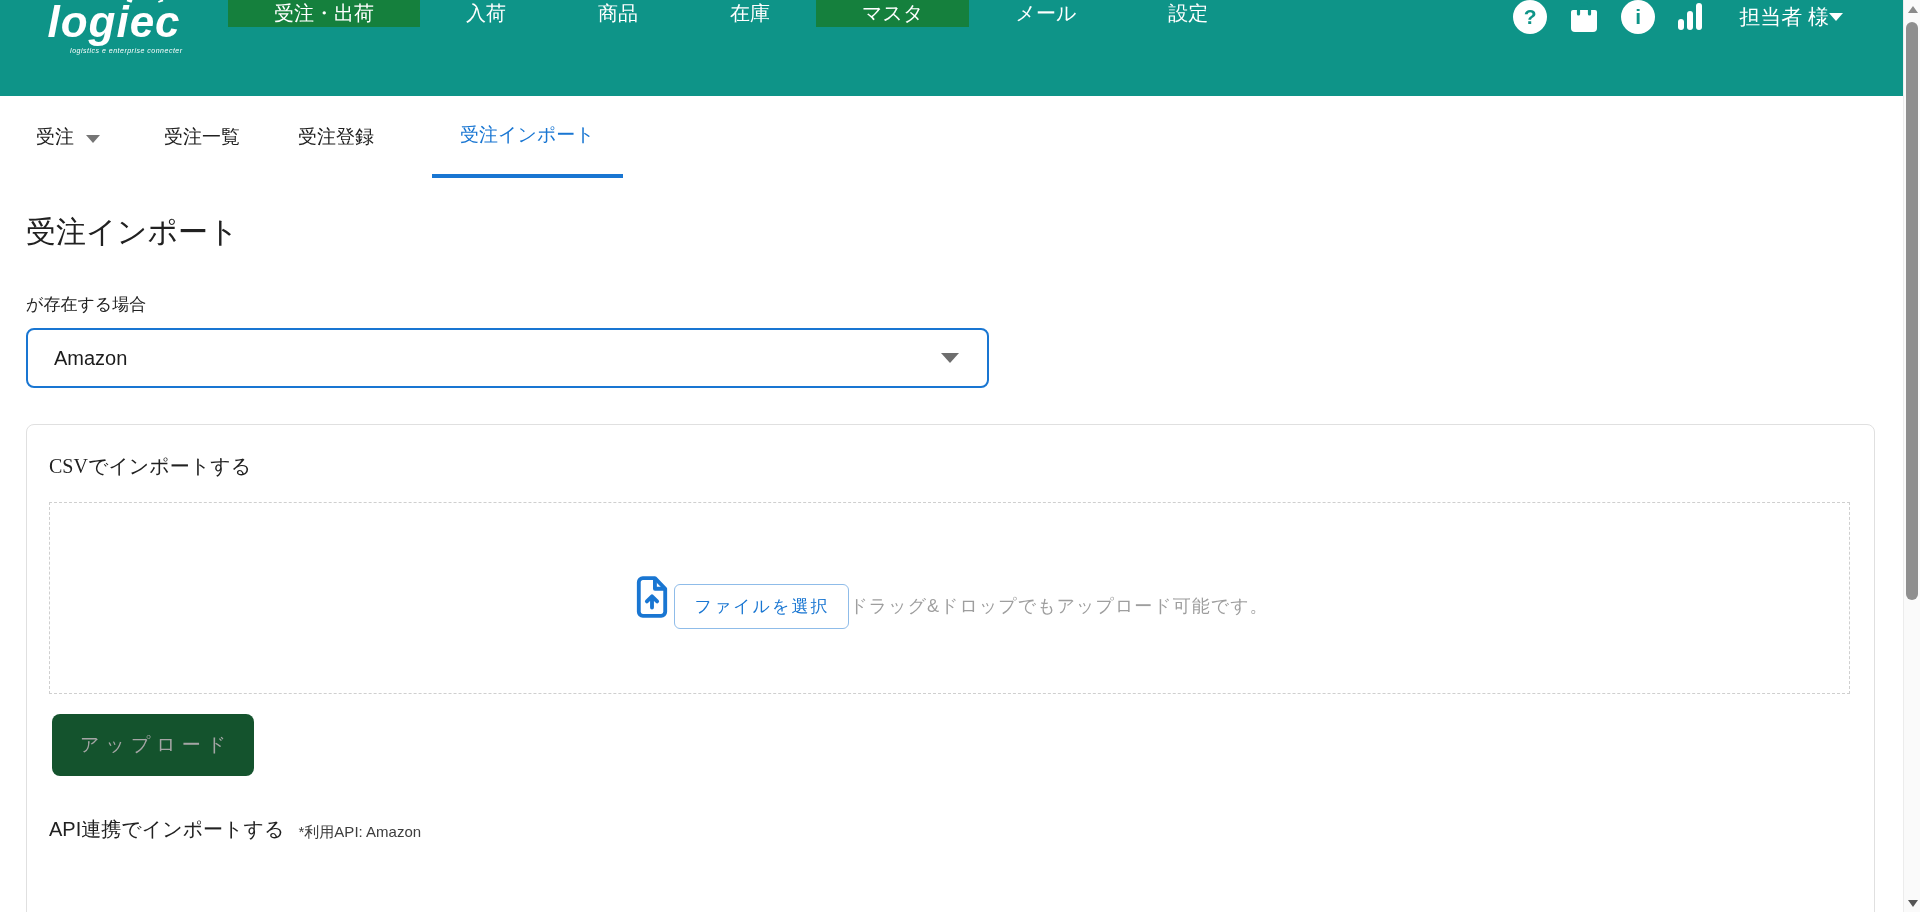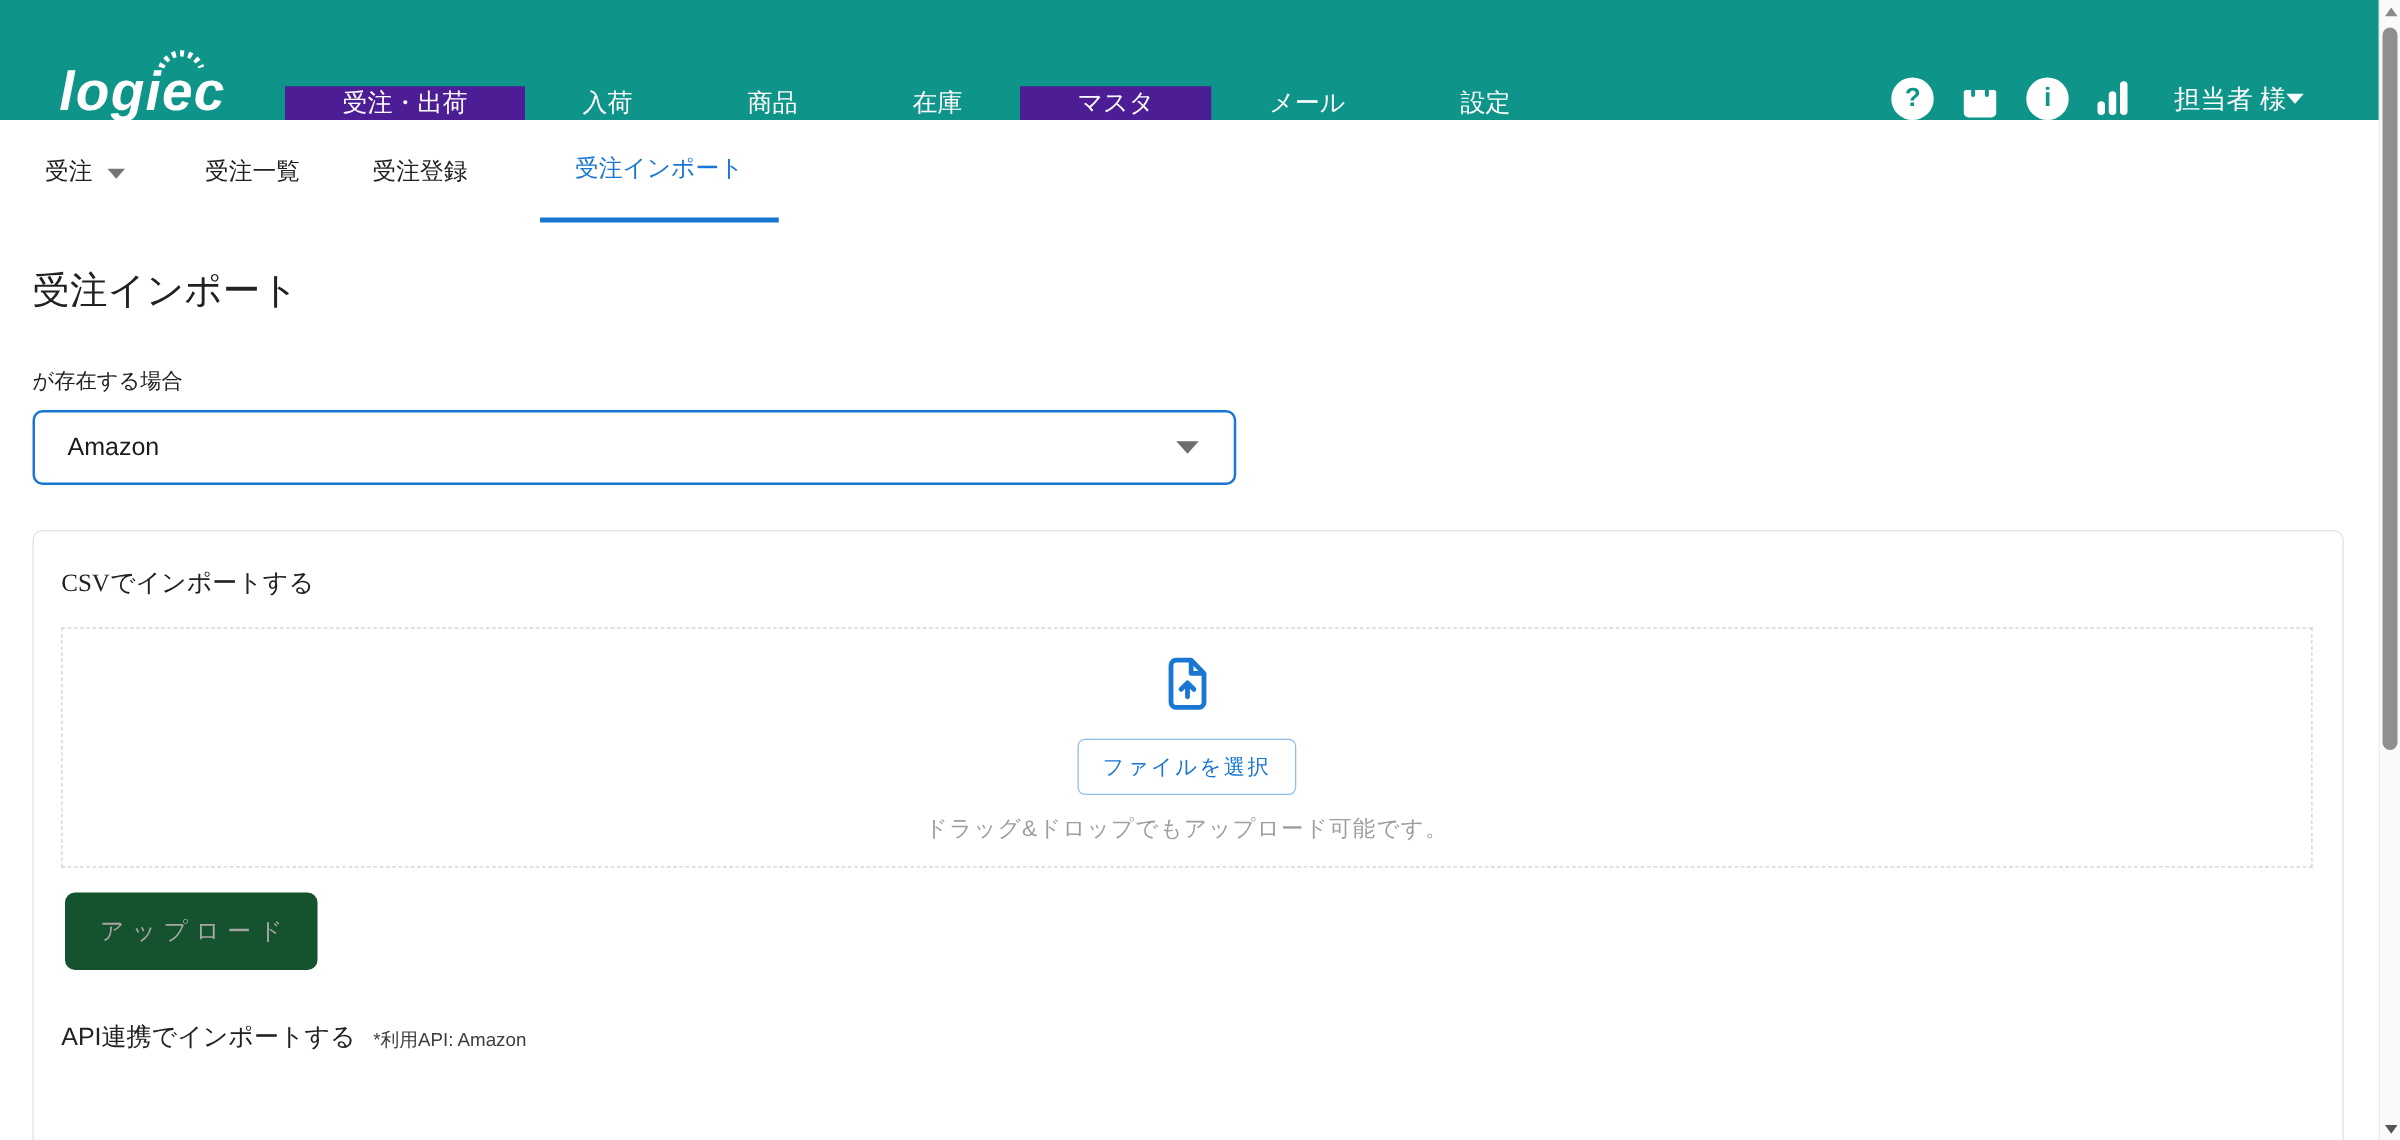--- a/index.html
+++ b/index.html
@@ -1,29 +1,29 @@
 <!DOCTYPE html>
 <html><head>
 <meta charset="utf-8">
 <style>
   * { margin:0; padding:0; box-sizing:border-box; }
   html,body { width:1920px; height:912px; overflow:hidden; background:#fff;
     font-family:"Liberation Sans", sans-serif; }
   .viewport { position:relative; width:1920px; height:912px; }
 
   
-  .navbar { display:flex; align-items:flex-end; height:96px; background:#0E9488; padding-right:77px; }
+  .navbar { display:flex; align-items:flex-start; height:96px; background:#0E9488; padding-right:77px; }
   .logo-box { width:228px; display:flex; align-items:center; justify-content:center; position:relative; cursor:pointer; }
   .logo-inner { position:relative; }
   .logo-text { color:#fff; font-size:44px; font-weight:bold; font-style:italic; letter-spacing:1px; line-height:1; }
   .logo-rays { position:absolute; top:-13px; left:78px; }
   .logo-tagline { position:absolute; right:-2px; bottom:-10px; color:#fff; font-size:7px; letter-spacing:.5px; white-space:nowrap; font-style:italic; }
   .nav-items { display:flex; align-items:stretch; }
   .nav-item { display:flex; align-items:center; padding:0 46px; color:#fff; font-size:20px; cursor:pointer; white-space:nowrap; }
-  .nav-item.hl { background:#4c1d95; }
+  .nav-item.hl { background:#15803d; }
   .nav-right { margin-left:auto; display:flex; align-items:center; gap:21px; }
   .icon-circle { width:34px; height:34px; border-radius:50%; background:#fff; color:#0E9488;
     display:flex; align-items:center; justify-content:center; font-size:21px; font-weight:bold; cursor:pointer; }
   .icon-plain { display:flex; align-items:center; cursor:pointer; }
   .user-menu { display:flex; align-items:center; margin-left:12px; color:#fff; font-size:21px; cursor:pointer; }
   .caret-down-white { width:0; height:0; border-left:7px solid transparent; border-right:7px solid transparent; border-top:8px solid #fff; }
 
   
   .tabbar { display:flex; align-items:stretch; height:82px; background:#fff; padding-left:36px; }
   .tab { display:flex; align-items:center; font-size:19px; color:#212121; cursor:pointer; white-space:nowrap; }
@@ -39,21 +39,21 @@
   .select-box { margin-top:12px; width:963px; height:60px; border:2px solid #1976D2; border-radius:8px;
     background:#fff; display:flex; align-items:center; padding:0 26px; cursor:pointer; position:relative; }
   .select-value { font-size:20px; color:#1c1c1c; }
   .select-caret { position:absolute; right:28px; width:0; height:0;
     border-left:9px solid transparent; border-right:9px solid transparent; border-top:10px solid #6e6e6e; }
 
   
   .card { margin-top:36px; width:1849px; height:1200px; border:1px solid #E0E0E0; border-radius:8px; padding:28px 24px 0 22px; background:#fff; }
   .card-heading { font-size:20px; color:#212121;font-family:Liberation Serif, serif; }
   .dropzone { margin-top:22px; height:192px; border:1px dashed #CFCFCF;
-    display:flex; flex-direction:column; align-items:center; justify-content:center; cursor:pointer; }
+    display:flex; flex-direction:row; align-items:center; justify-content:center; cursor:pointer; }
   .upload-file-icon { margin-top:2px; }
   .file-select-btn { margin-top:16px; background:#fff; border:1px solid #8FBCE9; border-radius:6px;
     color:#1976D2; font-size:17px; padding:10px 19px; letter-spacing:2px; cursor:pointer; font-family:inherit; }
   .drop-hint { margin-top:15px; font-size:18px; color:#9E9E9E; letter-spacing:1px; }
 
   .overwrite-row { margin-top:28px; display:flex; align-items:flex-start; padding-left:16px; }
   .checkbox { width:24px; height:24px; border:2px solid #6e6e6e; border-radius:3px; background:#fff; cursor:pointer; margin-top:10px; flex:none; }
   .overwrite-label { font-size:19px; color:#212121; margin:12px 0 0 14px; cursor:default; }
   .overwrite-notes { margin-left:26px; }
   .note-line { font-size:15px; color:#3d3d3d; line-height:27px; }

